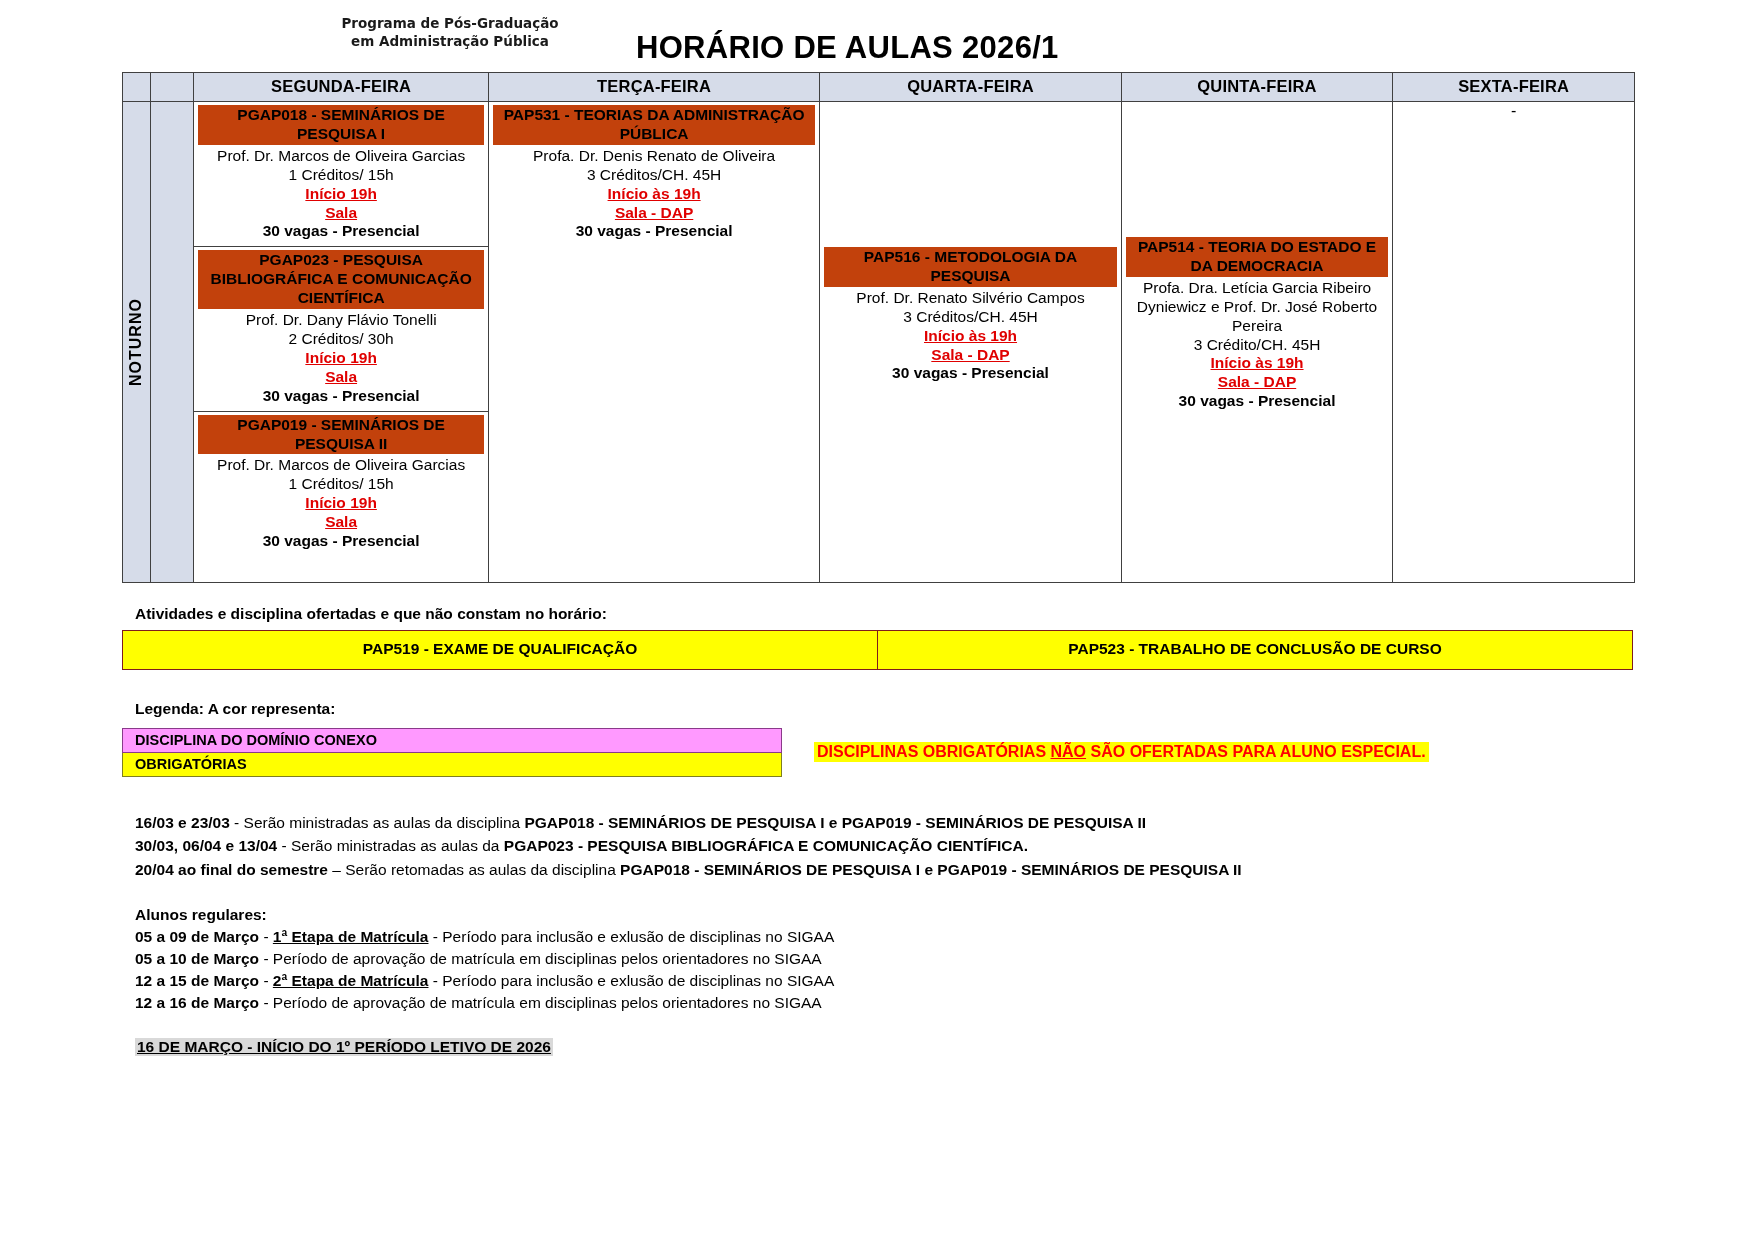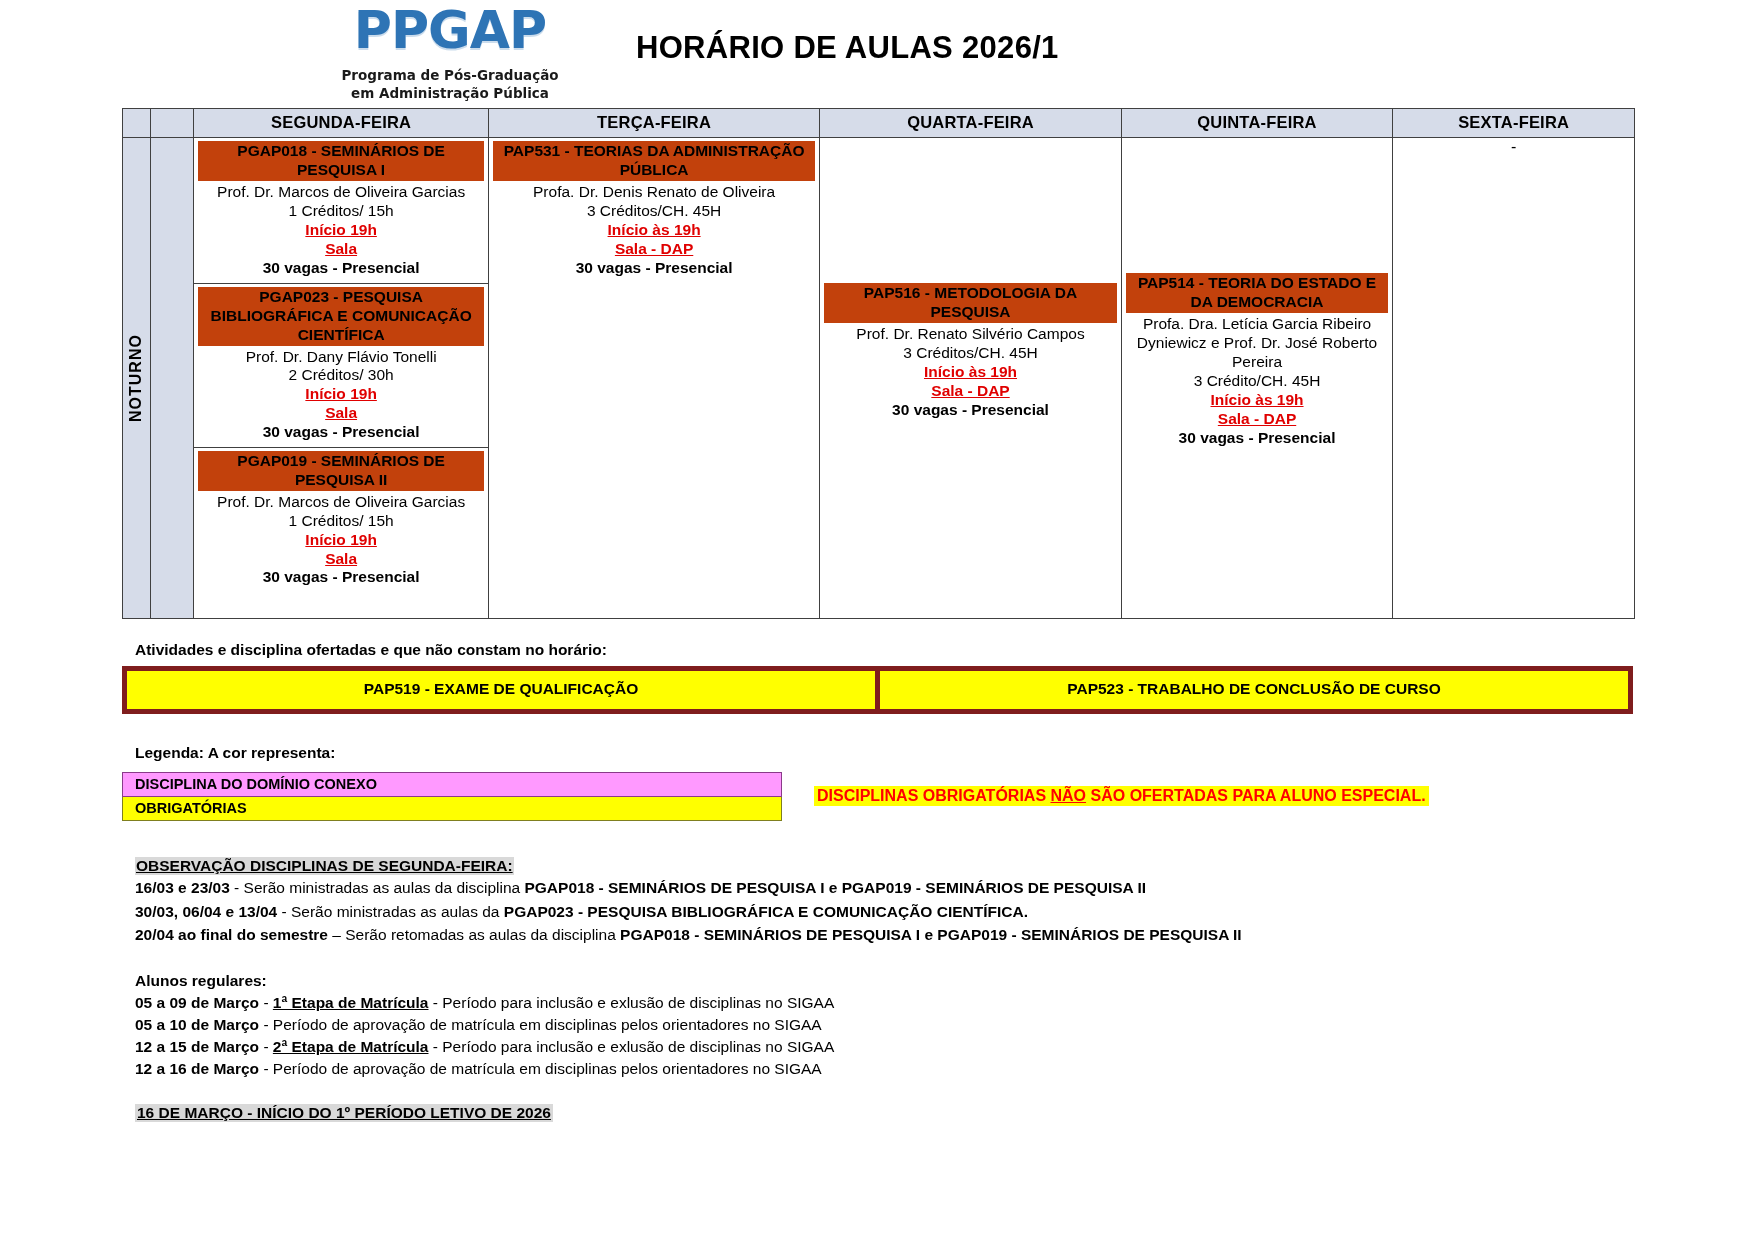--- a/index.html
+++ b/index.html
@@ -114,21 +114,21 @@
   .note-line {
     padding: 0 120px 0 135px;
     font-size: 15.5px;
     font-weight: bold;
     margin-top: 22px;
     margin-bottom: 7px;
   }
   .extra-wrap { padding: 0 122px 0 122px; }
   table.extra { width: 100%; border-collapse: collapse; table-layout: fixed; }
   table.extra td {
-    border: 5px solid #7f1d1d;
+    border: 1px solid #7f1d1d;
     background: #ffff00;
     text-align: center;
     font-weight: bold;
     font-size: 15.5px;
     padding: 9px 4px 11px 4px;
   }
 
   
   .legend-title {
     padding-left: 135px;
@@ -195,21 +195,20 @@
   }
 </style>
 </head>
 <body>
 
 <div class="page">
 
   
   <div class="header">
     <div class="logo-block">
-      <div class="logo-word">PPGAP</div>
       <div class="logo-sub">
         <div>Programa de Pós-Graduação</div>
         <div>em Administração Pública</div>
       </div>
     </div>
     <div class="doc-title">HORÁRIO DE AULAS 2026/1</div>
   </div>
 
   
   <div class="schedule-wrap">
@@ -335,23 +334,20 @@
   <div class="legend-row">
     <div class="legend-boxes">
       <div class="legend-box legend-conexo">DISCIPLINA DO DOMÍNIO CONEXO</div>
       <div class="legend-box legend-obrig">OBRIGATÓRIAS</div>
     </div>
     <div class="legend-warn"><span>DISCIPLINAS OBRIGATÓRIAS </span><u>NÃO</u><span> SÃO OFERTADAS PARA ALUNO ESPECIAL.</span></div>
   </div>
 
   
   <div class="obs">
-    <div>
-      <span class="obs-head">OBSERVAÇÃO DISCIPLINAS DE SEGUNDA-FEIRA:</span>
-    </div>
     <div class="obs-p"><b>16/03 e 23/03</b><span> - Serão ministradas as aulas da disciplina </span><b>PGAP018 - SEMINÁRIOS DE PESQUISA I e PGAP019 - SEMINÁRIOS DE PESQUISA II</b></div>
     <div class="obs-p"><b>30/03, 06/04 e 13/04</b><span> - Serão ministradas as aulas da </span><b>PGAP023 - PESQUISA BIBLIOGRÁFICA E COMUNICAÇÃO CIENTÍFICA.</b></div>
     <div class="obs-p"><b>20/04 ao final do semestre</b><span> – Serão retomadas as aulas da disciplina </span><b>PGAP018 - SEMINÁRIOS DE PESQUISA I e PGAP019 - SEMINÁRIOS DE PESQUISA II</b></div>
   </div>
 
   
   <div class="reg">
     <div class="reg-title">Alunos regulares:</div>
     <div class="reg-p"><b>05  a 09 de Março</b><span>  - </span><u>1ª Etapa de Matrícula</u><span> - Período para inclusão e exlusão de disciplinas no SIGAA</span></div>
     <div class="reg-p"><b>05  a 10 de Março</b><span>  - </span><span>Período de aprovação de matrícula em disciplinas pelos orientadores no SIGAA</span></div>

